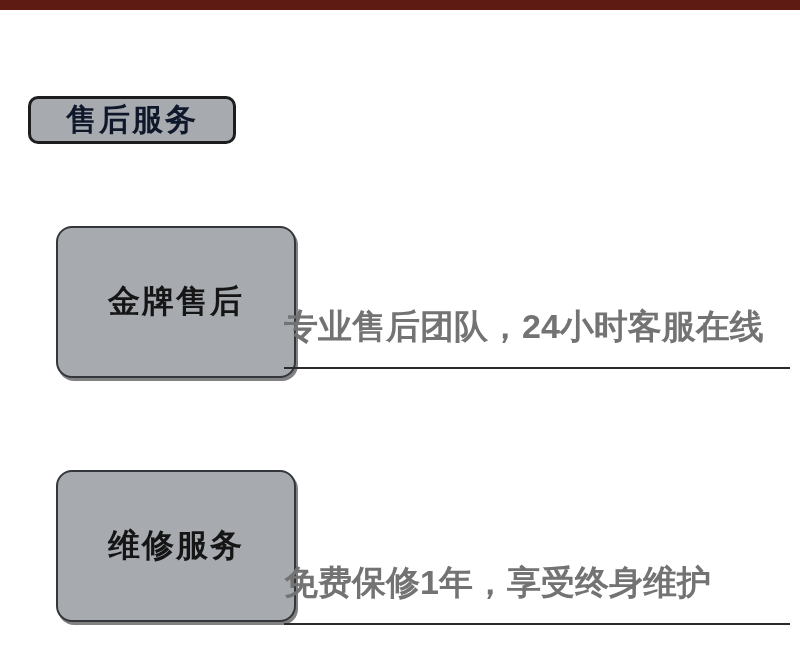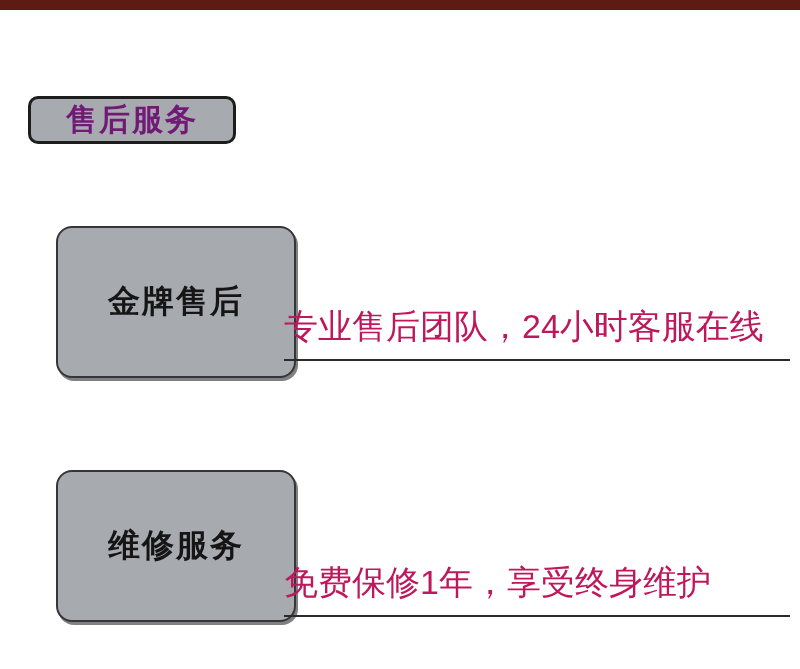--- a/index.html
+++ b/index.html
@@ -7,35 +7,35 @@
     position:relative;width:800px;height:669px;background:#ffffff;
     font-family:"Liberation Sans",sans-serif;overflow:hidden;
   }
   .top-bar{
     position:absolute;top:0;left:0;width:100%;height:10px;background:#5d1b13;
   }
   .badge{
     position:absolute;left:28px;top:96px;width:202px;height:42px;
     background:#a7abb0;border:3px solid #1d1d1d;border-radius:10px;
     display:flex;align-items:center;justify-content:center;
-    font-size:31px;font-weight:bold;color:#701a75;letter-spacing:2px;
+    font-size:31px;font-weight:bold;color:#0f172a;letter-spacing:2px;
   }
   .card{
     position:absolute;left:36px;width:236px;height:148px;
     background:#a7abb0;border:2px solid #33363a;border-radius:16px;
     box-shadow:2px 3px 0 rgba(25,25,25,0.55);
     display:flex;align-items:center;justify-content:center;
     font-size:32px;font-weight:bold;color:#151515;letter-spacing:2px;margin-left:20px;
   }
   .card1{top:226px;}
   .card2{top:470px;}
   .desc{
     position:absolute;left:284px;width:506px;
-    border-bottom:2px solid #2b2b2b;padding-bottom:14px;
-    font-size:34px;font-weight:normal;color:#be185d;
+    border-bottom:2px solid #2b2b2b;padding-bottom:22px;
+    font-size:34px;font-weight:bold;color:#737373;
     line-height:1.1;white-space:nowrap;
   }
   .desc1{top:308px;}
   .desc2{top:564px;}
 </style>
 </head>
 <body>
 
 <div class="page">
 

